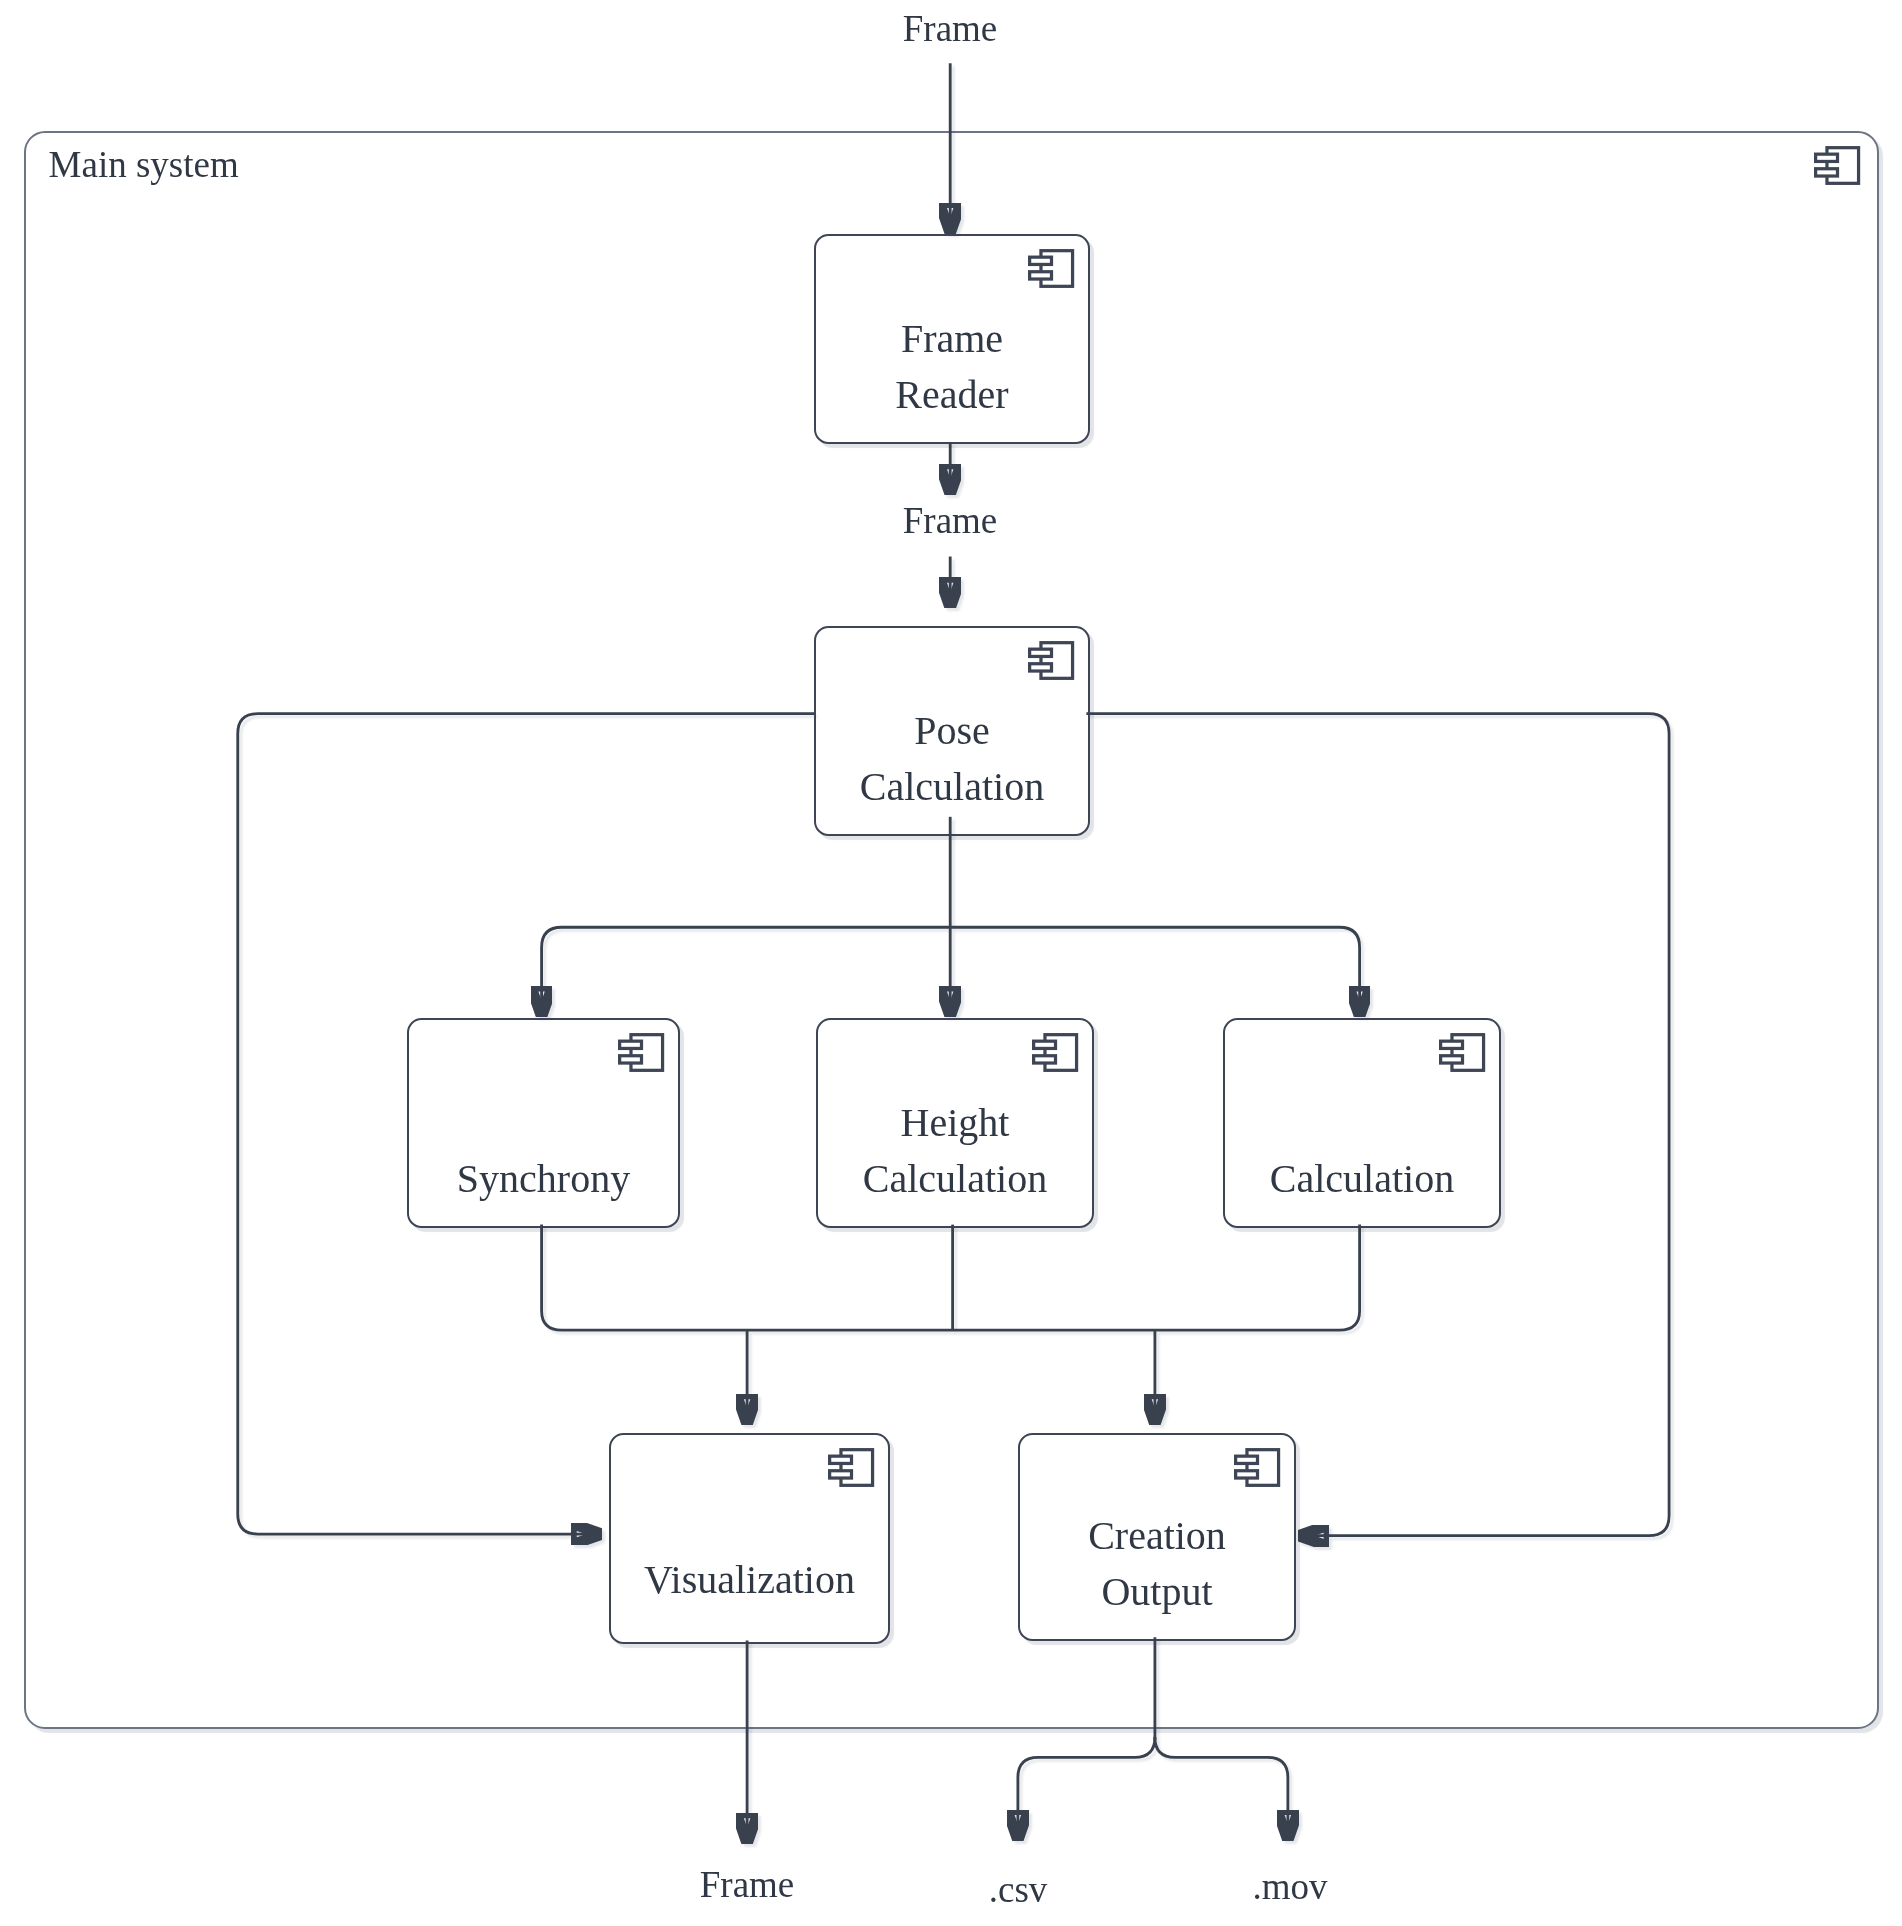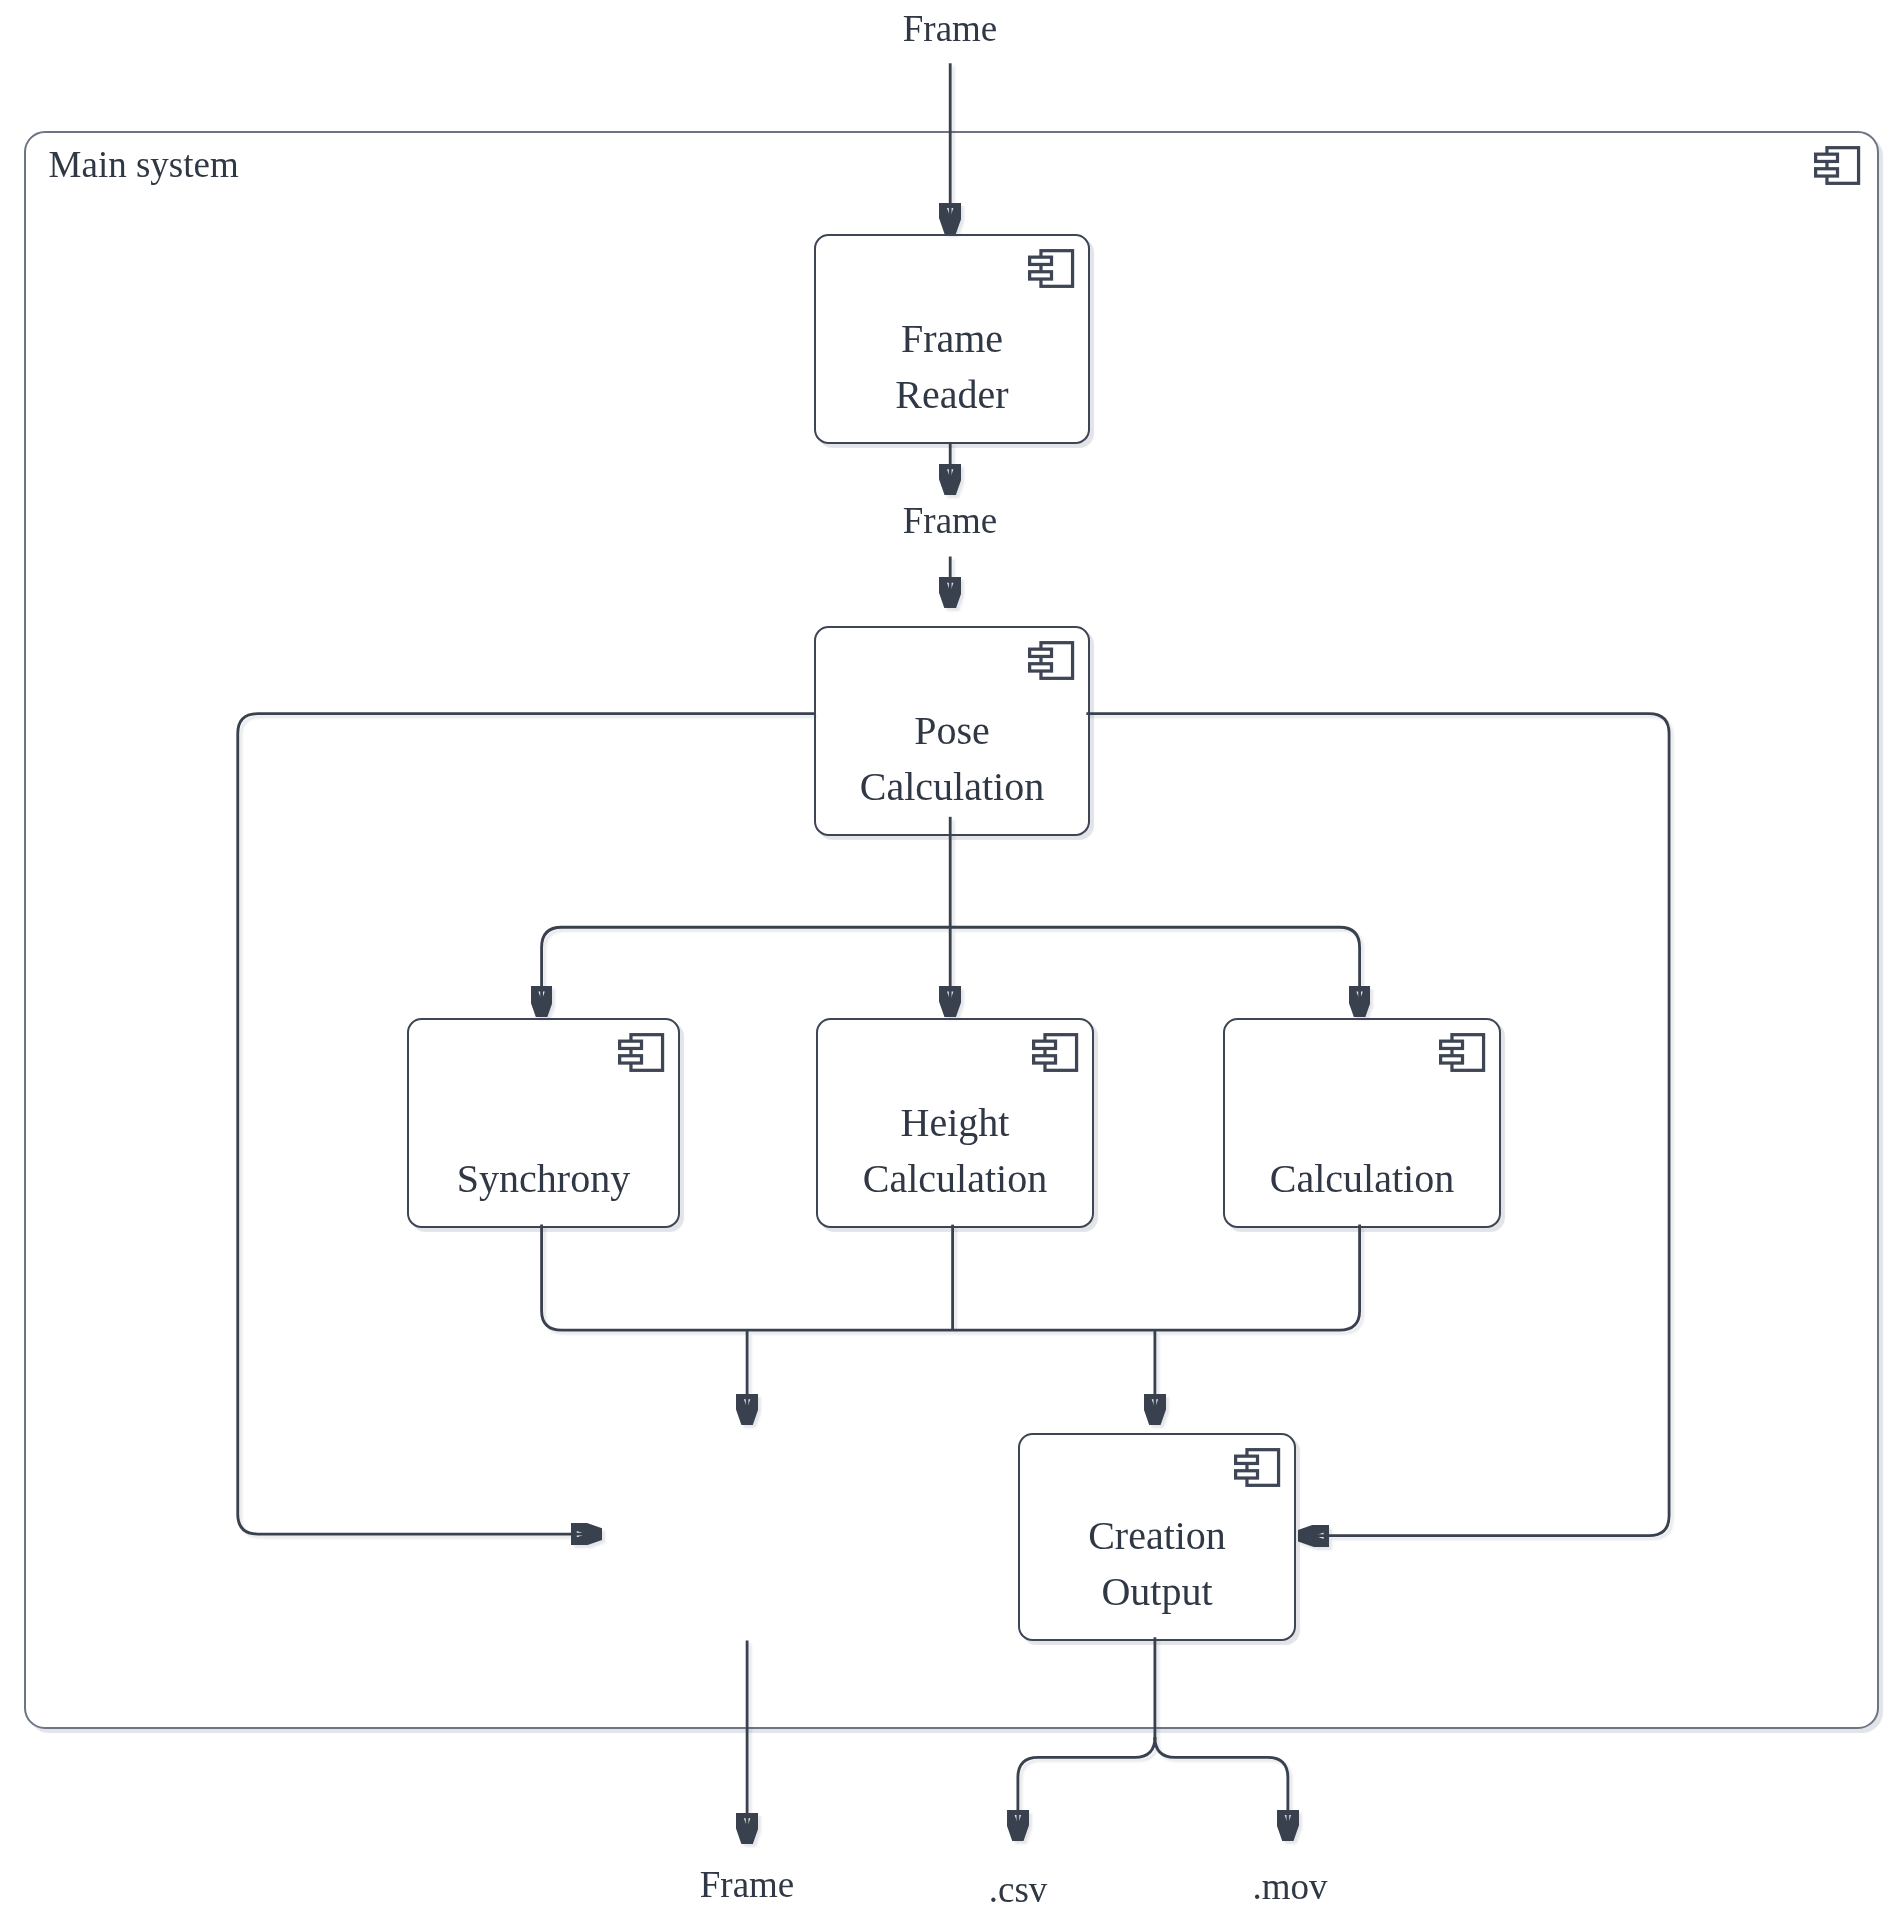--- a/index.html
+++ b/index.html
@@ -113,20 +113,30 @@
     <svg class="icon" viewBox="0 0 58 48">
       <rect x="16" y="2" width="39" height="44" fill="#ffffff" stroke="var(--box-border)" stroke-width="4"></rect>
       <rect x="2" y="10" width="27" height="9" fill="#ffffff" stroke="var(--box-border)" stroke-width="4"></rect>
       <rect x="2" y="28" width="27" height="9" fill="#ffffff" stroke="var(--box-border)" stroke-width="4"></rect>
     </svg>
     <div class="label">
       <div>Calculation</div>
     </div>
   </div>
 
+  <div class="node" style="left:609px;top:1433px;width:277px;height:207px;">
+    <svg class="icon" viewBox="0 0 58 48">
+      <rect x="16" y="2" width="39" height="44" fill="#ffffff" stroke="var(--box-border)" stroke-width="4"></rect>
+      <rect x="2" y="10" width="27" height="9" fill="#ffffff" stroke="var(--box-border)" stroke-width="4"></rect>
+      <rect x="2" y="28" width="27" height="9" fill="#ffffff" stroke="var(--box-border)" stroke-width="4"></rect>
+    </svg>
+    <div class="label single">
+      <div>Visualization</div>
+    </div>
+  </div>
 
   <div class="node" style="left:1018px;top:1433px;width:274px;height:204px;">
     <svg class="icon" viewBox="0 0 58 48">
       <rect x="16" y="2" width="39" height="44" fill="#ffffff" stroke="var(--box-border)" stroke-width="4"></rect>
       <rect x="2" y="10" width="27" height="9" fill="#ffffff" stroke="var(--box-border)" stroke-width="4"></rect>
       <rect x="2" y="28" width="27" height="9" fill="#ffffff" stroke="var(--box-border)" stroke-width="4"></rect>
     </svg>
     <div class="label">
       <div>Creation</div>
       <div>Output</div>

